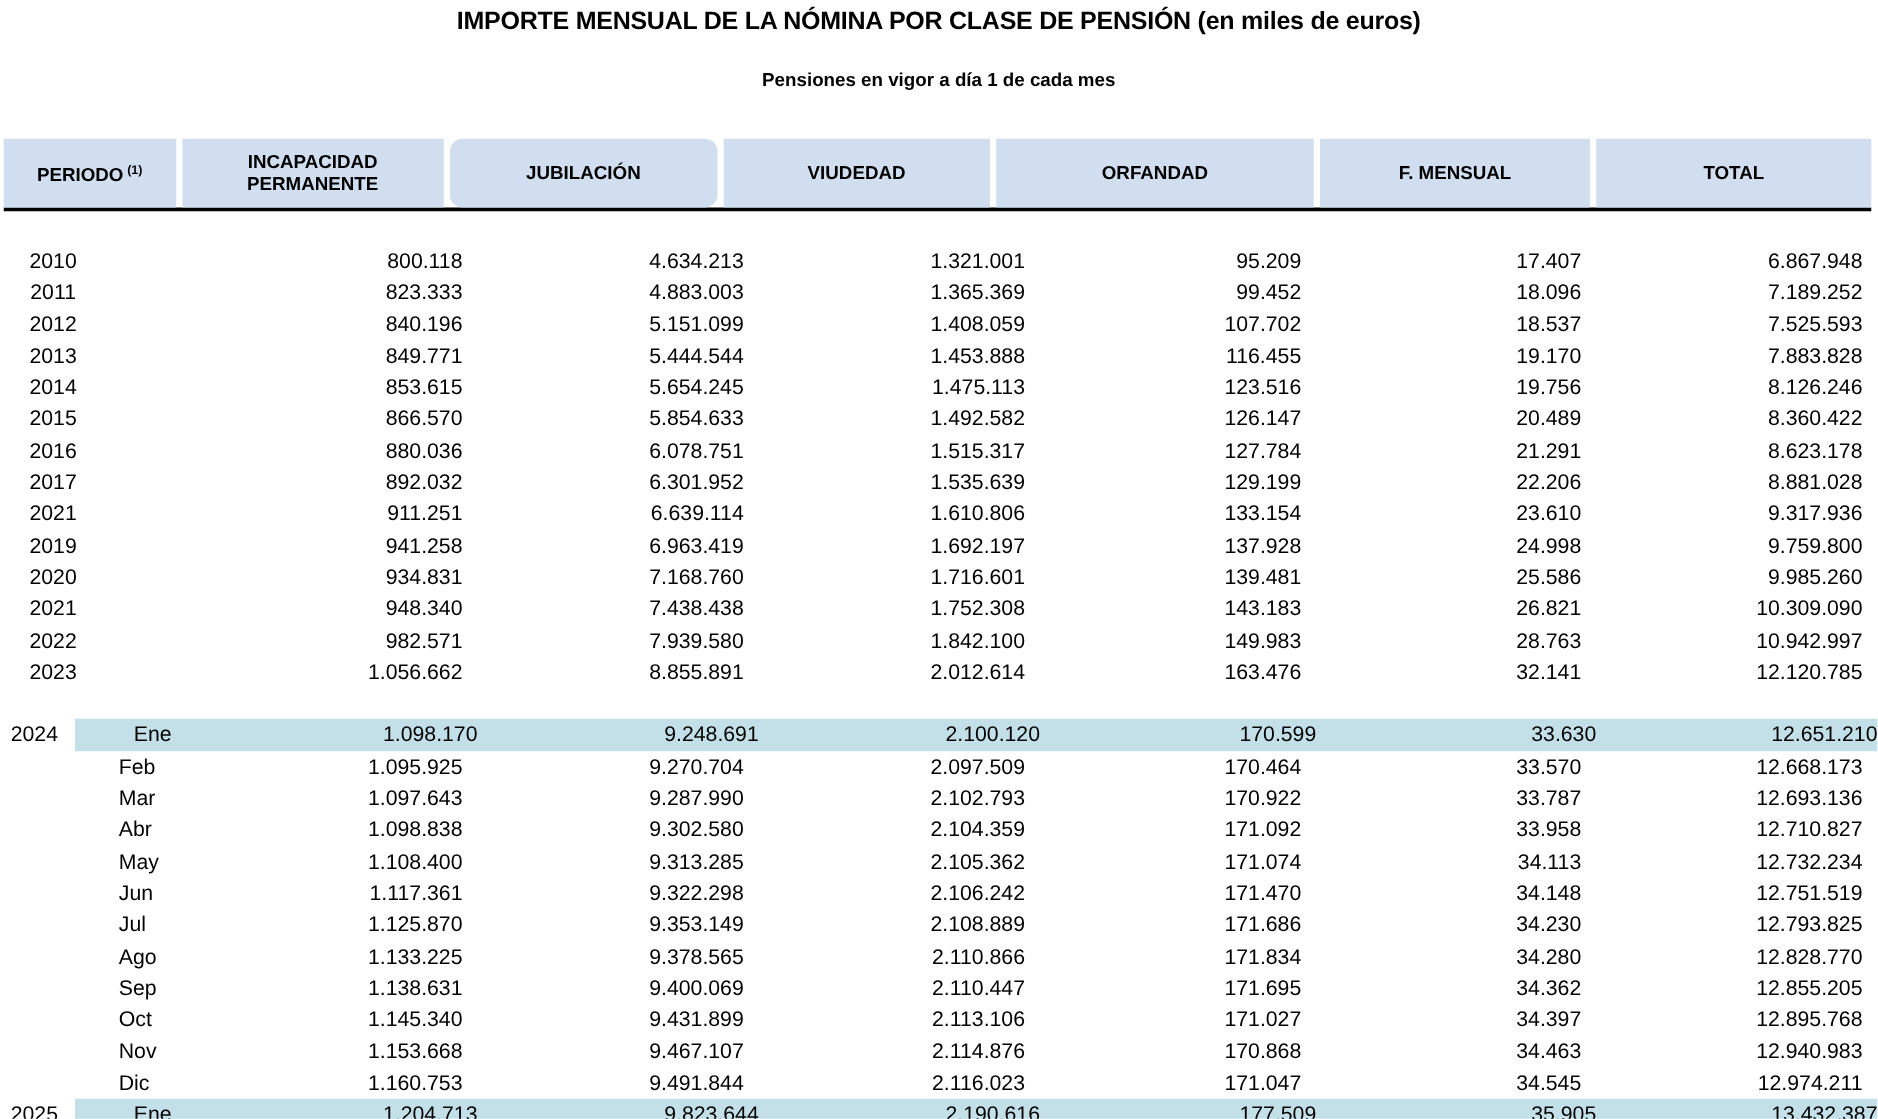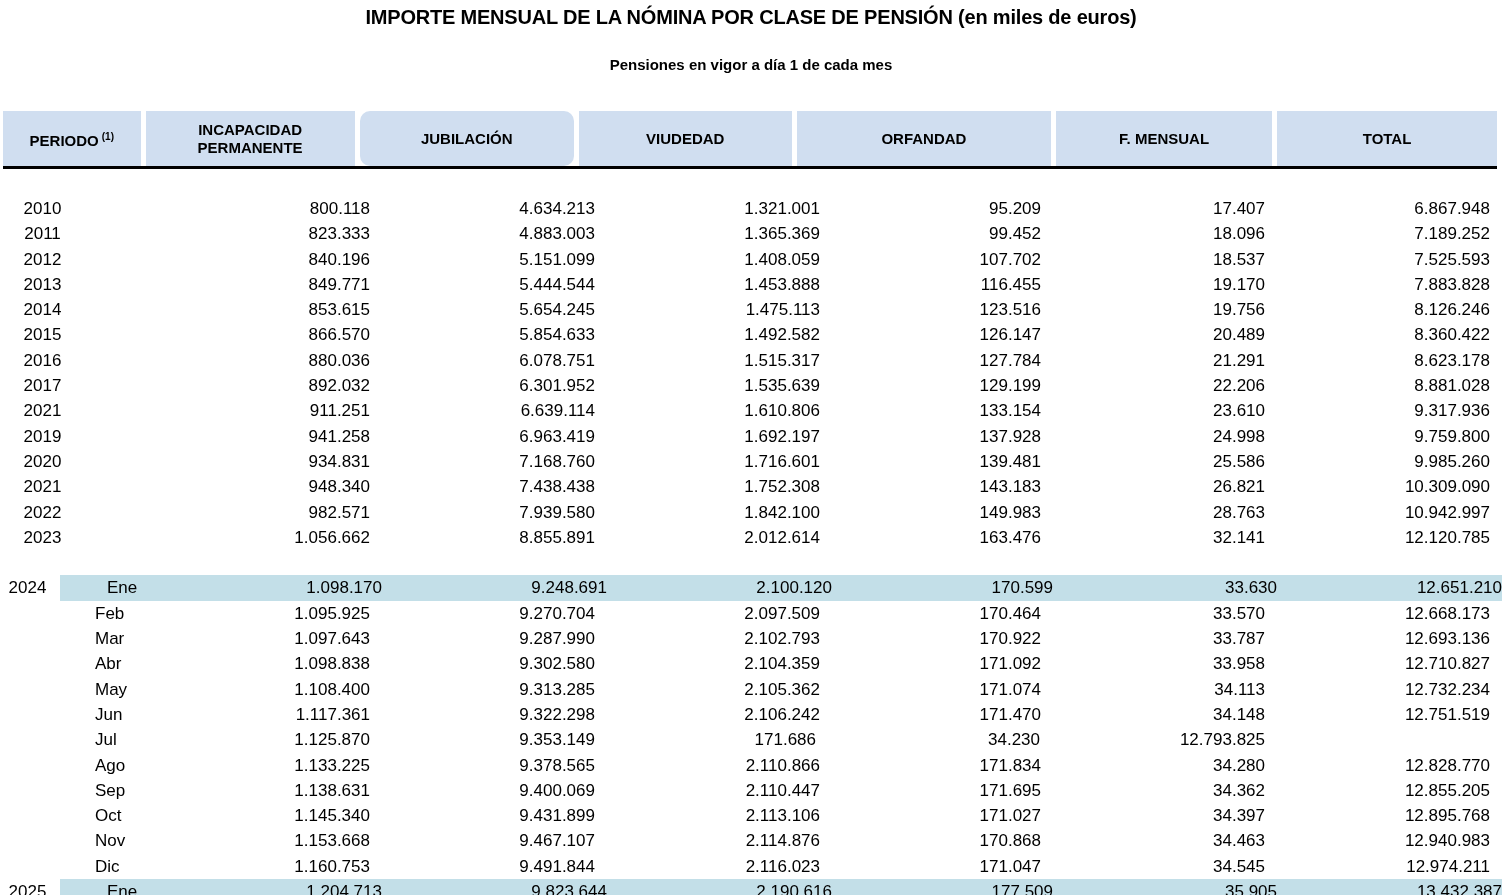--- a/index.html
+++ b/index.html
@@ -331,20 +331,21 @@
         <div class="cell num n4">34.148</div>
         <div class="cell num n5">12.751.519</div>
       </div>
     </div>
     <div class="row">
       <div class="cell year"></div>
       <div class="inner">
         <div class="cell month">Jul</div>
         <div class="cell num n0">1.125.870</div>
         <div class="cell num n1">9.353.149</div>
+        <div class="cell num n2">2.108.889</div>
         <div class="cell num n3">171.686</div>
         <div class="cell num n4">34.230</div>
         <div class="cell num n5">12.793.825</div>
       </div>
     </div>
     <div class="row">
       <div class="cell year"></div>
       <div class="inner">
         <div class="cell month">Ago</div>
         <div class="cell num n0">1.133.225</div>

